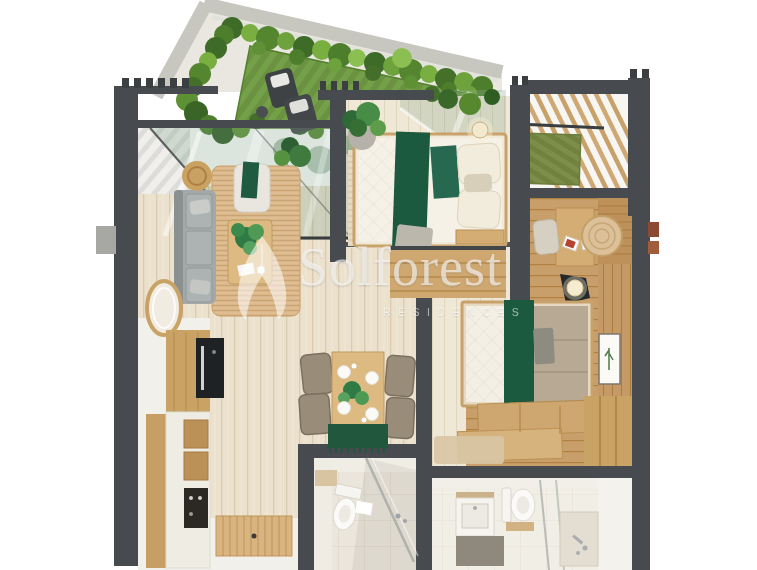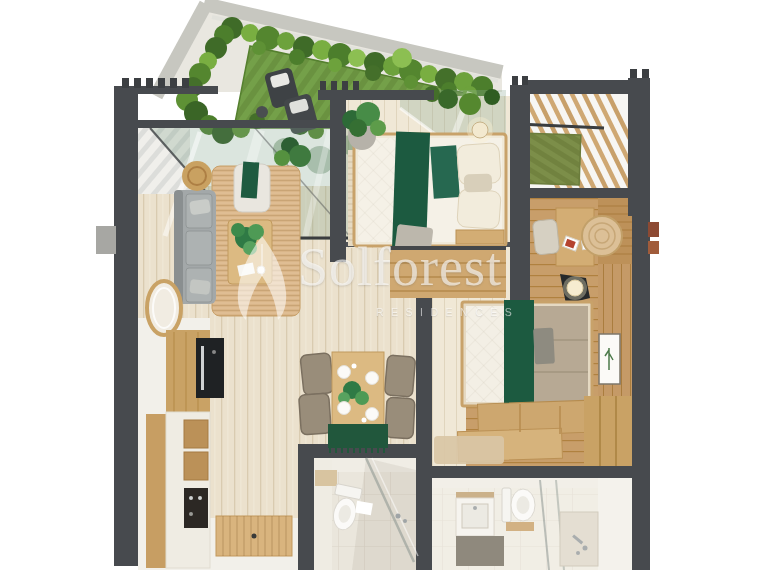--- a/index.html
+++ b/index.html
@@ -4,21 +4,21 @@
 <style>
   html,body{margin:0;padding:0;background:#ffffff;}
   .stage{position:relative;width:671px;height:570px;background:#ffffff;overflow:hidden;
          font-family:"Liberation Sans",sans-serif;text-align:right;}
   .stage svg{position:absolute;left:0;top:0;}
   .watermark{position:absolute;left:236px;top:236px;width:320px;height:100px;pointer-events:none;}
   .wm-leaf{position:absolute;left:12px;top:6px;width:52px;height:84px;}
   .wm-brand{position:absolute;left:62px;top:0px;font-family:"Liberation Serif",serif;
             font-size:54px;font-weight:400;letter-spacing:1px;color:rgba(255,255,255,0.62);
             text-shadow:0 1px 2px rgba(90,90,90,0.22);white-space:nowrap;}
-  .wm-sub{position:absolute;left:140px;top:70px;font-size:10.5px;letter-spacing:7.5px;
+  .wm-sub{position:absolute;left:147px;top:70px;font-size:10.5px;letter-spacing:7.5px;
           color:rgba(255,255,255,0.58);text-shadow:0 1px 1px rgba(110,110,110,0.2);white-space:nowrap;}
 </style>
 </head>
 <body>
 
 <div class="stage">
 <svg width="757" height="570" viewBox="0 0 757 570">
   <defs>
     <pattern id="plankA" width="13" height="60" patternUnits="userSpaceOnUse">
       <rect width="13" height="60" fill="#ebe1cd"></rect>

